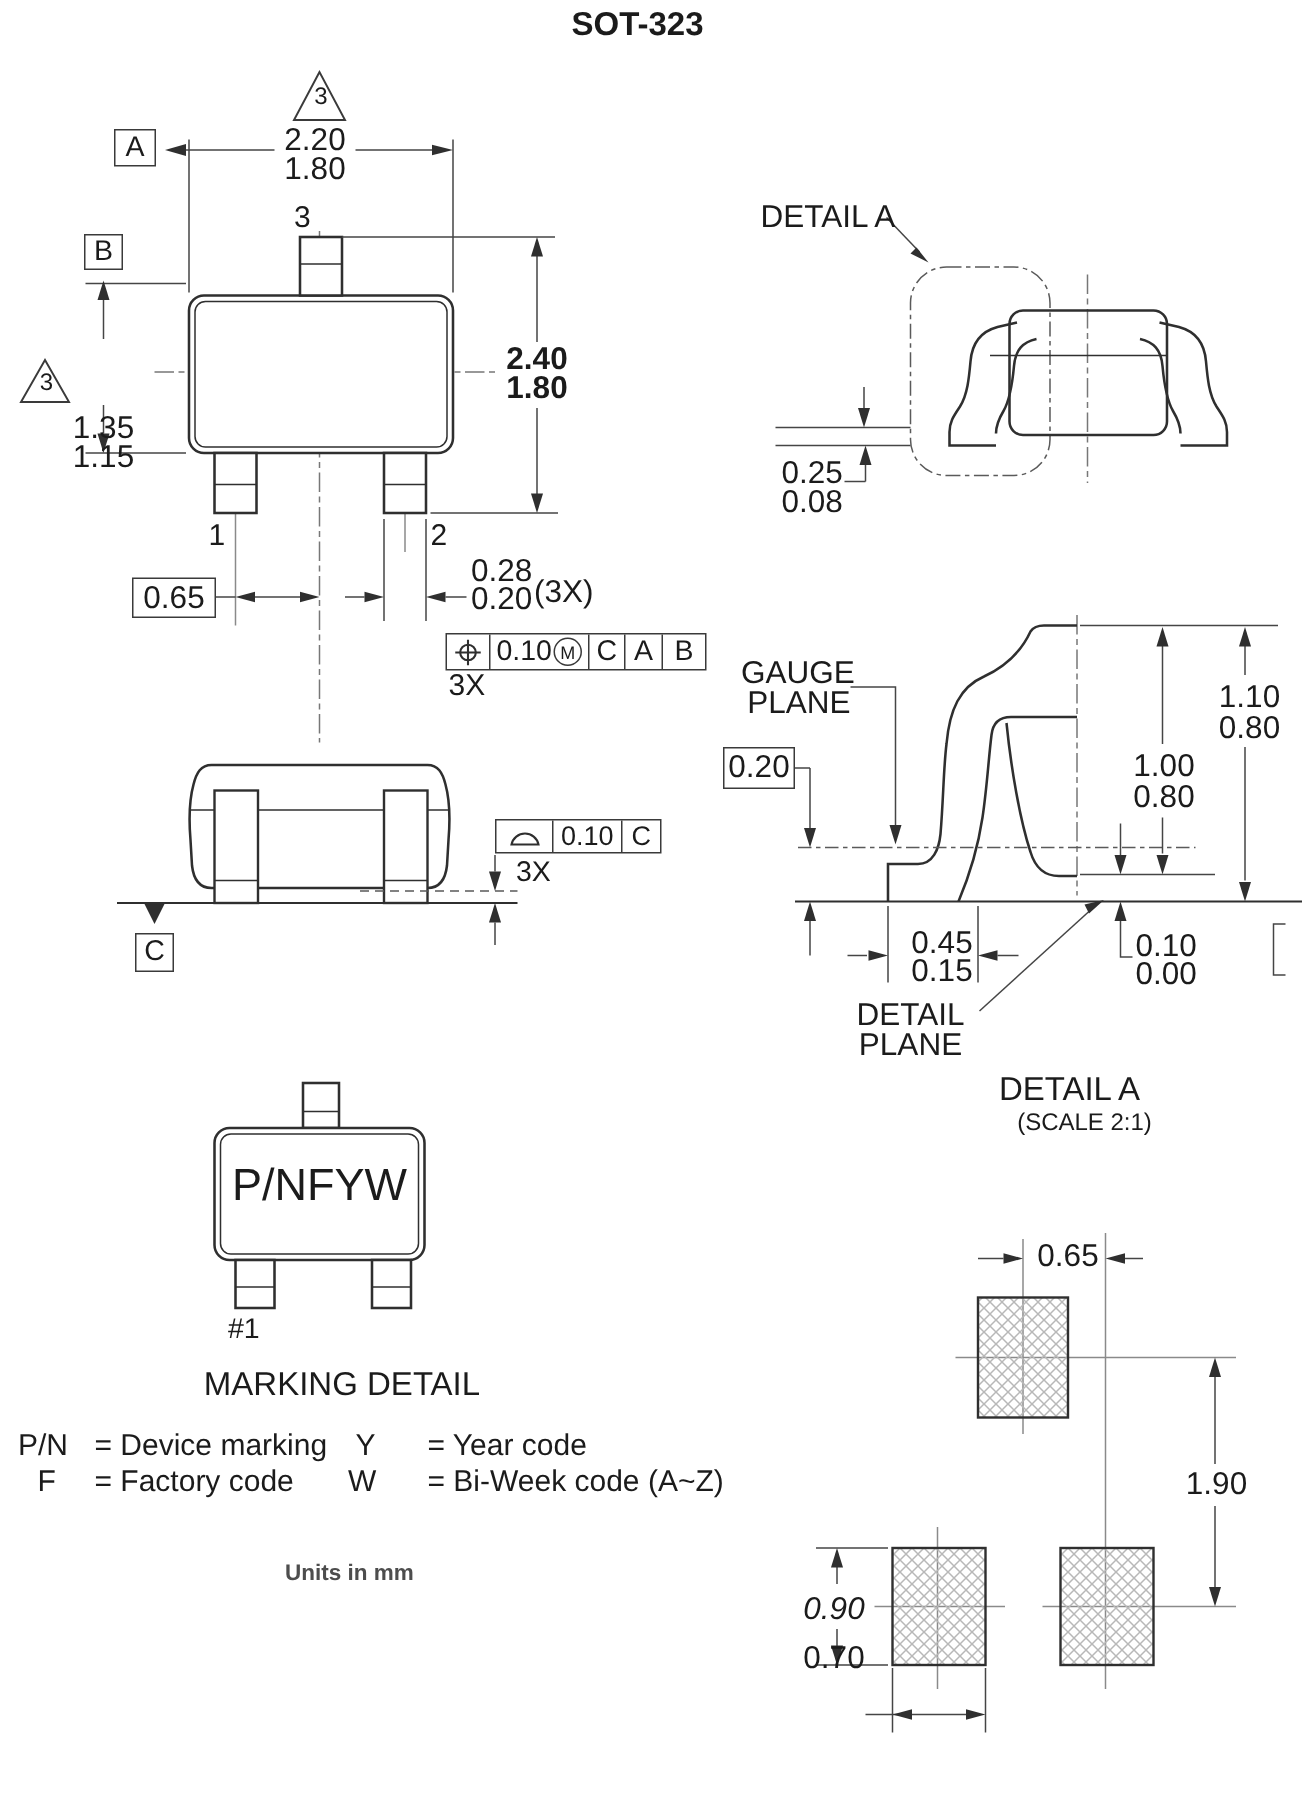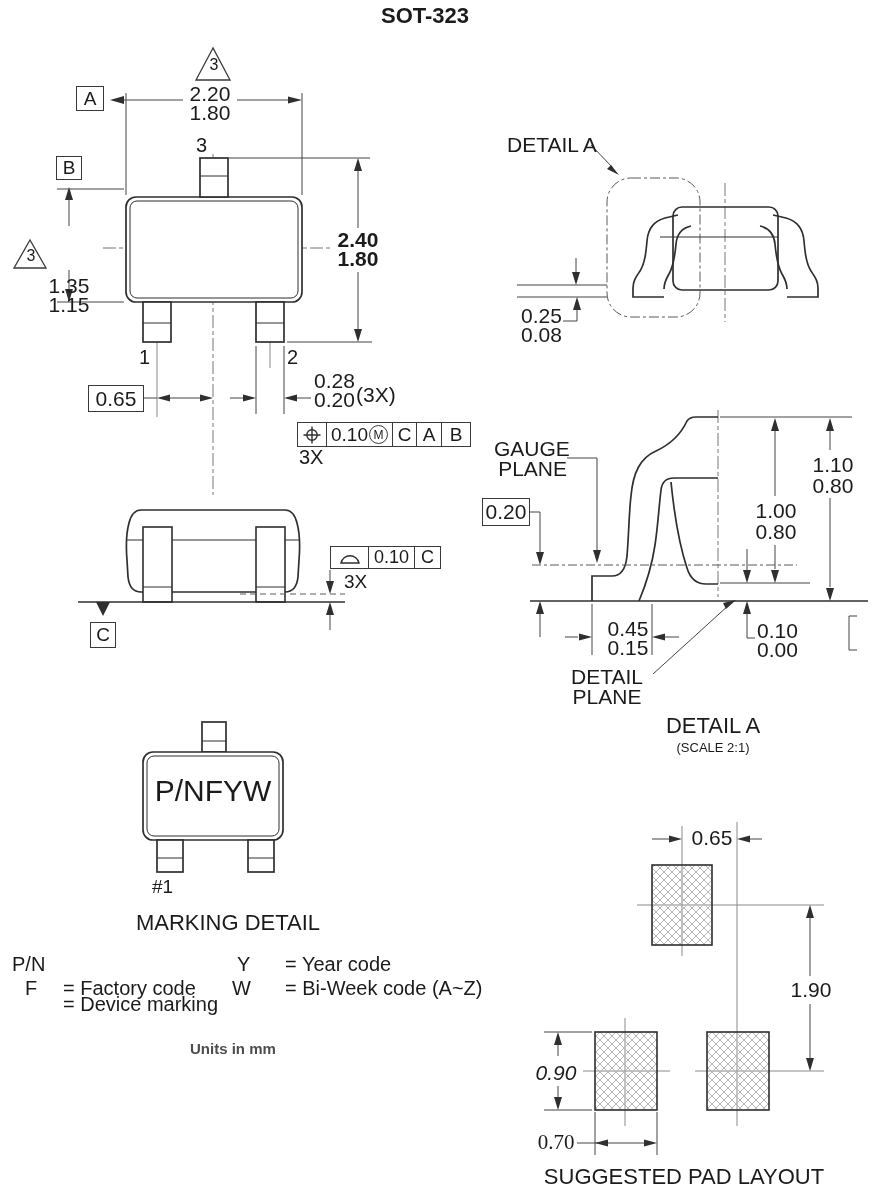--- a/index.html
+++ b/index.html
@@ -19,21 +19,21 @@
   .datum{position:absolute;border:1.5px solid #3a3a3a;display:flex;align-items:center;
          justify-content:center;font-size:19px;background:#fff;box-sizing:border-box;}
   .fcf{position:absolute;display:flex;border:1.3px solid #3a3a3a;background:#fff;box-sizing:border-box;}
   .fcf .cell{display:flex;align-items:center;justify-content:center;font-size:19px;
              box-sizing:border-box;height:100%;}
   .fcf .cell + .cell{border-left:1.3px solid #3a3a3a;}
   .mcircle{display:inline-flex;align-items:center;justify-content:center;width:17px;height:17px;
            border:1.3px solid #3a3a3a;border-radius:50%;font-size:12px;margin-left:1px;}
   .qty{font-size:20px;}
   .caption{font-size:22px;}
-  .small{font-size:13px;}
+  .small{font-size:16px;margin-left:10px;}
   .legend{font-size:20px;}
   .units{font-size:15px;font-weight:bold;color:#4d4d4d;}
   .mark-code{font-size:30px;letter-spacing:0px;}
   .rt{text-align:right;}
 </style>
 </head>
 <body>
 
 <div class="page">
 
@@ -352,29 +352,28 @@
   <div>PLANE</div>
 </div>
 <div class="lbl caption cx" style="left:713px;top:715px;">DETAIL A</div>
 <div class="lbl small cx" style="left:713px;top:741px;">(SCALE 2:1)</div>
 
 <div class="lbl mark-code cx" style="left:213px;top:776px;">P/NFYW</div>
 <div class="lbl" style="left:152px;top:877px;font-size:19px;">#1</div>
 <div class="lbl caption cx" style="left:228px;top:912px;">MARKING DETAIL</div>
 
 <div class="lbl legend" style="left:12px;top:954px;">P/N</div>
-<div class="lbl legend" style="left:63px;top:954px;margin-top:40px;">= Device marking</div>
+<div class="lbl legend" style="left:63px;top:954px;">= Device marking</div>
 <div class="lbl legend" style="left:237px;top:954px;">Y</div>
 <div class="lbl legend" style="left:285px;top:954px;">= Year code</div>
 <div class="lbl legend" style="left:25px;top:978px;">F</div>
 <div class="lbl legend" style="left:63px;top:978px;">= Factory code</div>
 <div class="lbl legend" style="left:232px;top:978px;">W</div>
 <div class="lbl legend" style="left:285px;top:978px;">= Bi-Week code (A~Z)</div>
 
 <div class="lbl units" style="left:190px;top:1041px;">Units in mm</div>
 
 <div class="lbl dim cx" style="left:712px;top:827px;">0.65</div>
 <div class="lbl dim cx" style="left:811px;top:979px;">1.90</div>
 <div class="lbl dim cx" style="left:556px;top:1062px;font-style:italic;">0.90</div>
-<div class="lbl dim cx" style="left:556px;top:1132px;font-family:Liberation Serif, serif;">0.70</div>
-<div class="lbl caption cx" style="left:684px;top:1166px;">SUGGESTED PAD LAYOUT</div>
+<div class="lbl dim cx" style="left:556px;top:1095px;">0.70</div>
 
 </div>
 
 </body></html>

